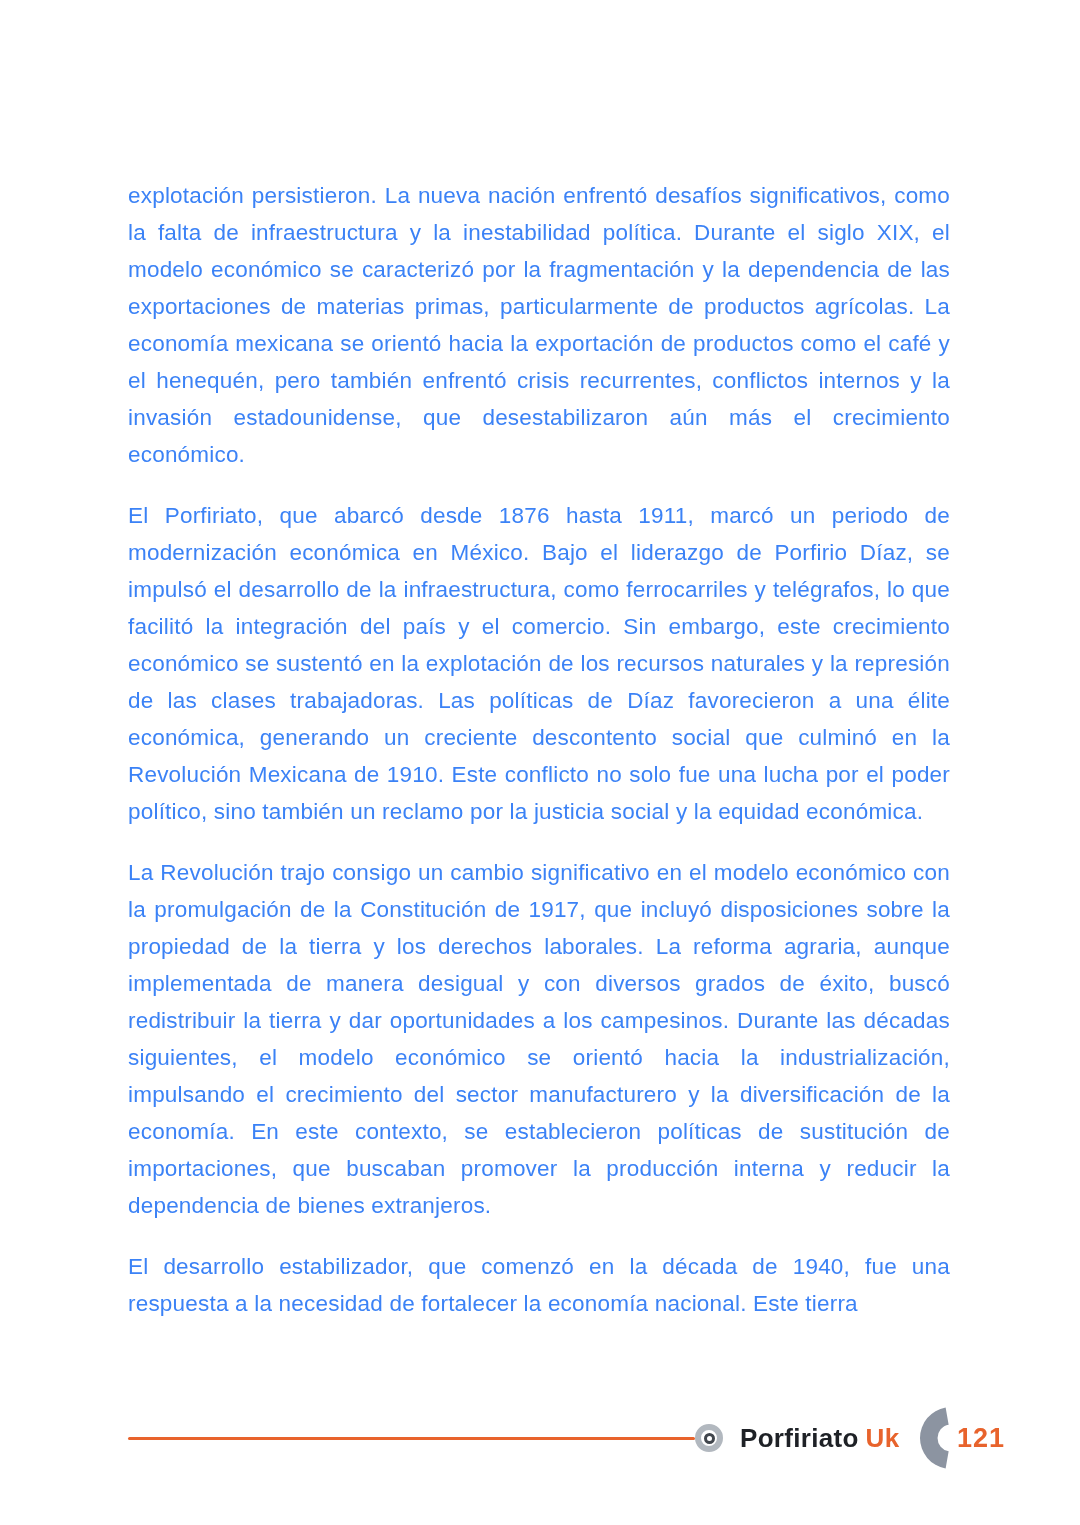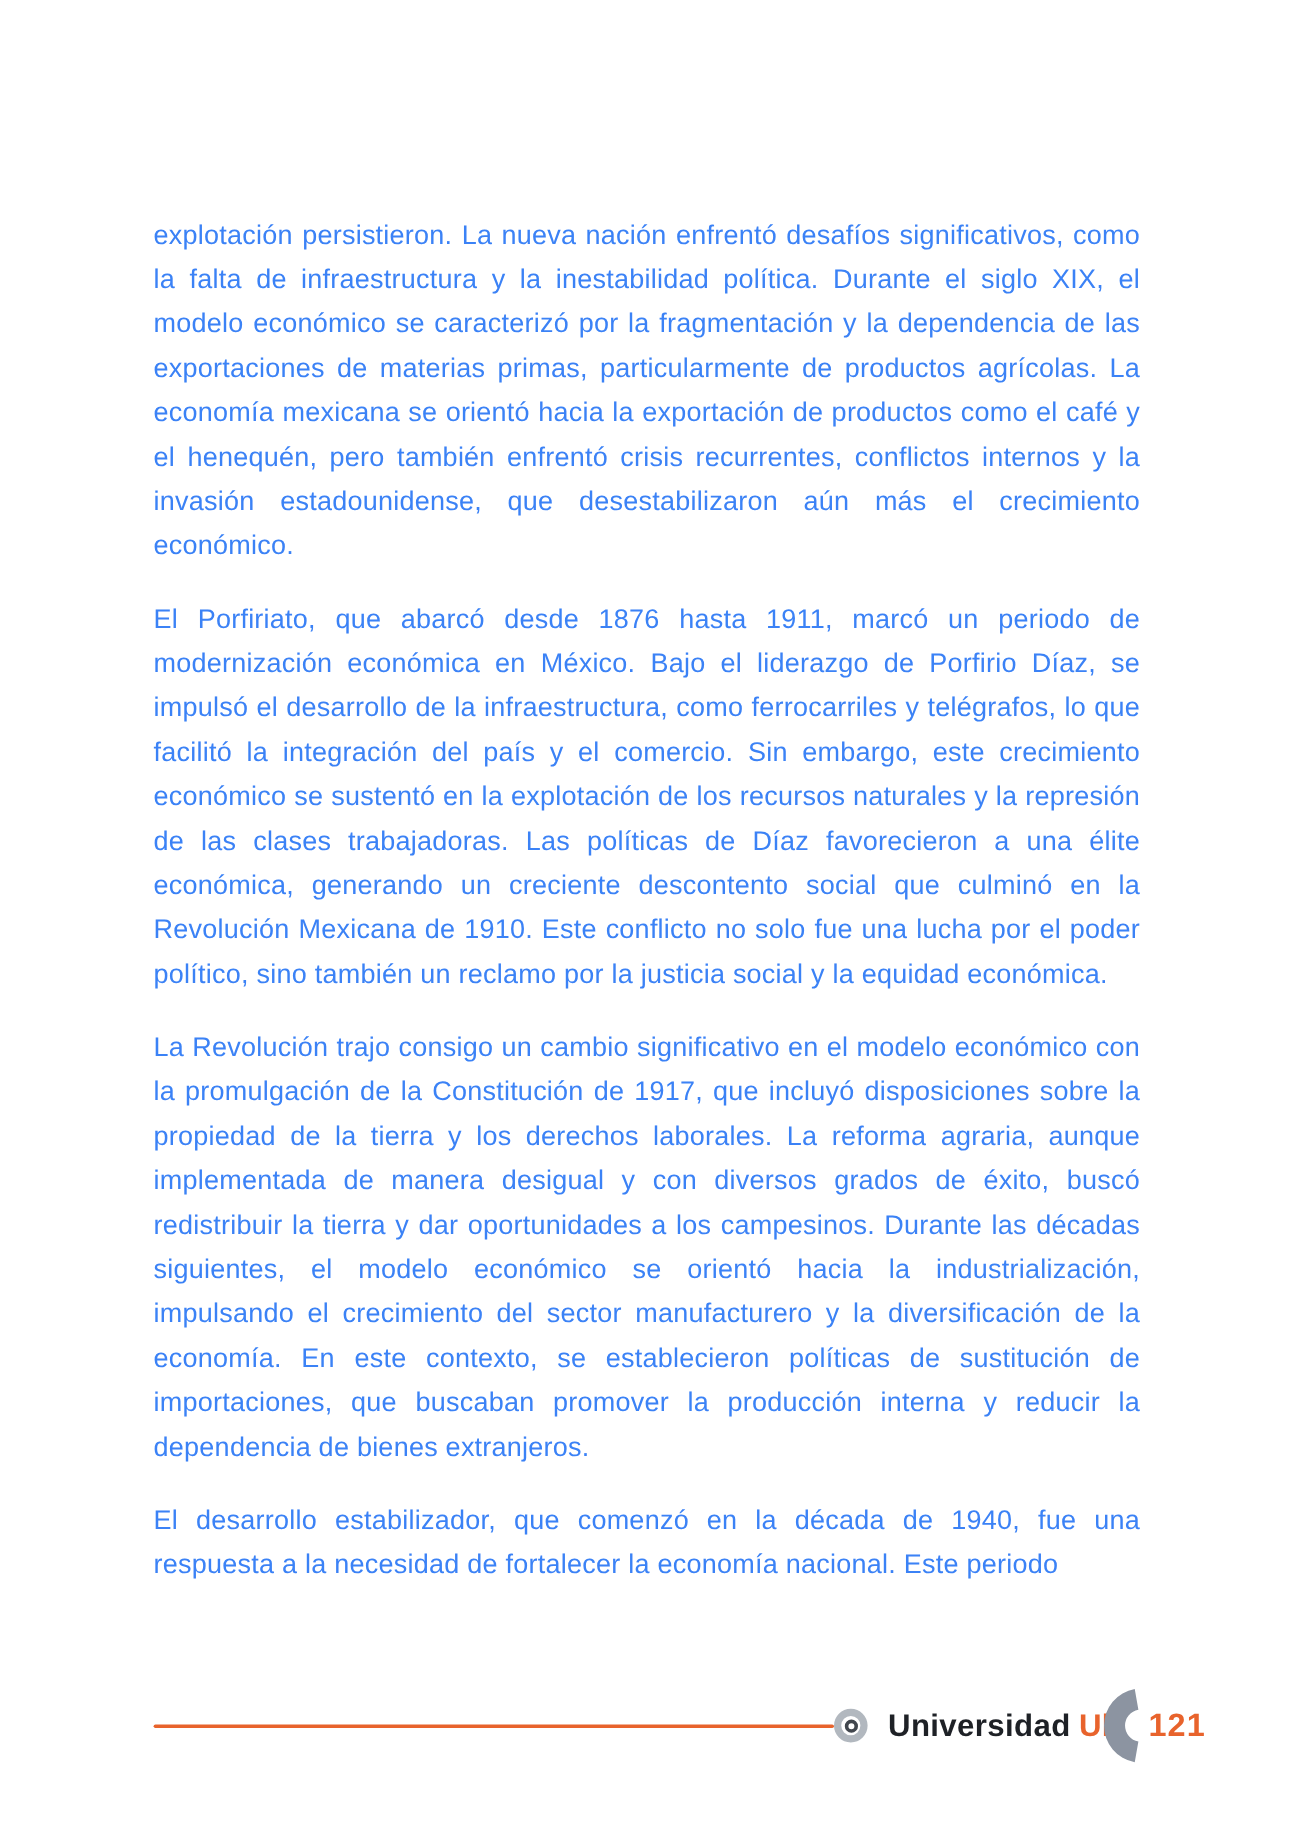--- a/index.html
+++ b/index.html
@@ -99,32 +99,32 @@
 </style>
 </head>
 <body>
 
 <div class="page">
 
   <main class="text-column">
     <p>explotación persistieron. La nueva nación enfrentó desafíos significativos, como la falta de infraestructura y la inestabilidad política. Durante el siglo XIX, el modelo económico se caracterizó por la fragmentación y la dependencia de las exportaciones de materias primas, particularmente de productos agrícolas. La economía mexicana se orientó hacia la exportación de productos como el café y el henequén, pero también enfrentó crisis recurrentes, conflictos internos y la invasión estadounidense, que desestabilizaron aún más el crecimiento económico.</p>
     <p>El Porfiriato, que abarcó desde 1876 hasta 1911, marcó un periodo de modernización económica en México. Bajo el liderazgo de Porfirio Díaz, se impulsó el desarrollo de la infraestructura, como ferrocarriles y telégrafos, lo que facilitó la integración del país y el comercio. Sin embargo, este crecimiento económico se sustentó en la explotación de los recursos naturales y la represión de las clases trabajadoras. Las políticas de Díaz favorecieron a una élite económica, generando un creciente descontento social que culminó en la Revolución Mexicana de 1910. Este conflicto no solo fue una lucha por el poder político, sino también un reclamo por la justicia social y la equidad económica.</p>
     <p>La Revolución trajo consigo un cambio significativo en el modelo económico con la promulgación de la Constitución de 1917, que incluyó disposiciones sobre la propiedad de la tierra y los derechos laborales. La reforma agraria, aunque implementada de manera desigual y con diversos grados de éxito, buscó redistribuir la tierra y dar oportunidades a los campesinos. Durante las décadas siguientes, el modelo económico se orientó hacia la industrialización, impulsando el crecimiento del sector manufacturero y la diversificación de la economía. En este contexto, se establecieron políticas de sustitución de importaciones, que buscaban promover la producción interna y reducir la dependencia de bienes extranjeros.</p>
-    <p>El desarrollo estabilizador, que comenzó en la década de 1940, fue una respuesta a la necesidad de fortalecer la economía nacional. Este periodo</p>
+    <p>El desarrollo estabilizador, que comenzó en la década de 1940, fue una respuesta a la necesidad de fortalecer la economía nacional. Este tierra</p>
   </main>
 
   <footer>
     <div class="footer-rule"></div>
 
     <div class="bullseye">
       <span class="dot"></span>
     </div>
 
     <div class="brand">
-      <span class="brand-name">Universidad</span><span class="brand-suffix">Uk</span>
+      <span class="brand-name">Porfiriato</span><span class="brand-suffix">Uk</span>
     </div>
 
     <svg class="crescent" viewBox="916 1404 38 68" xmlns="http://www.w3.org/2000/svg" aria-hidden="true">
       <path d="M 945.62 1407.47
                A 31 31 0 0 0 945.62 1468.53
                L 948.66 1451.29
                A 13.5 13.5 0 0 1 948.66 1424.71
                Z" fill="#8C94A1"></path>
     </svg>
 

